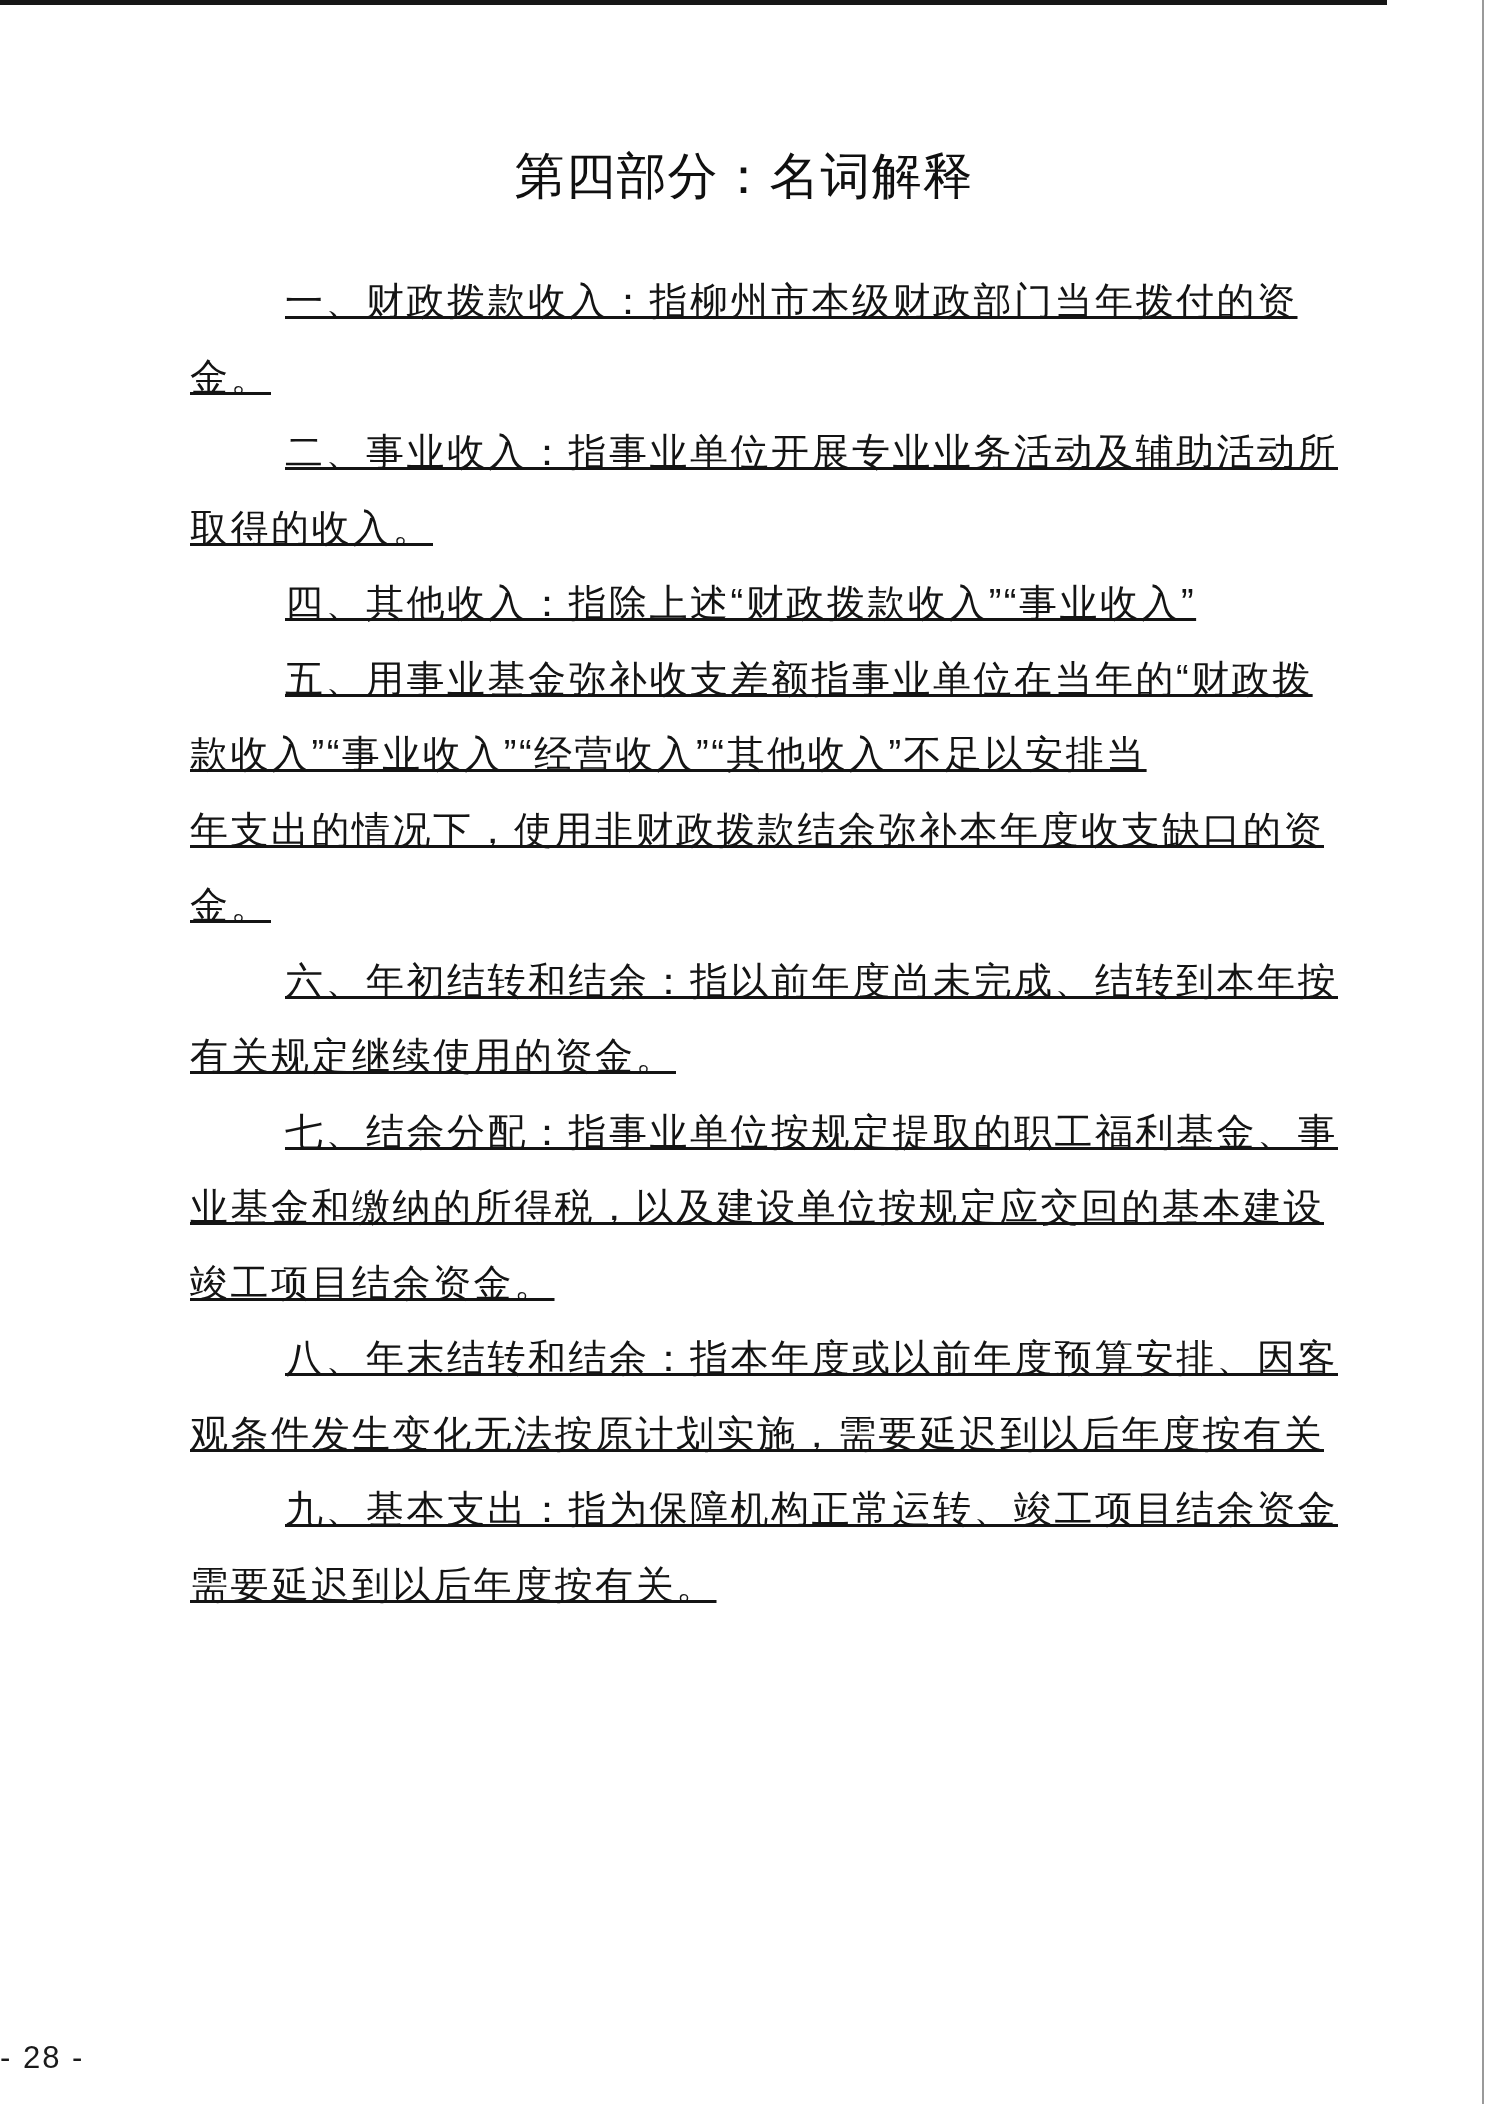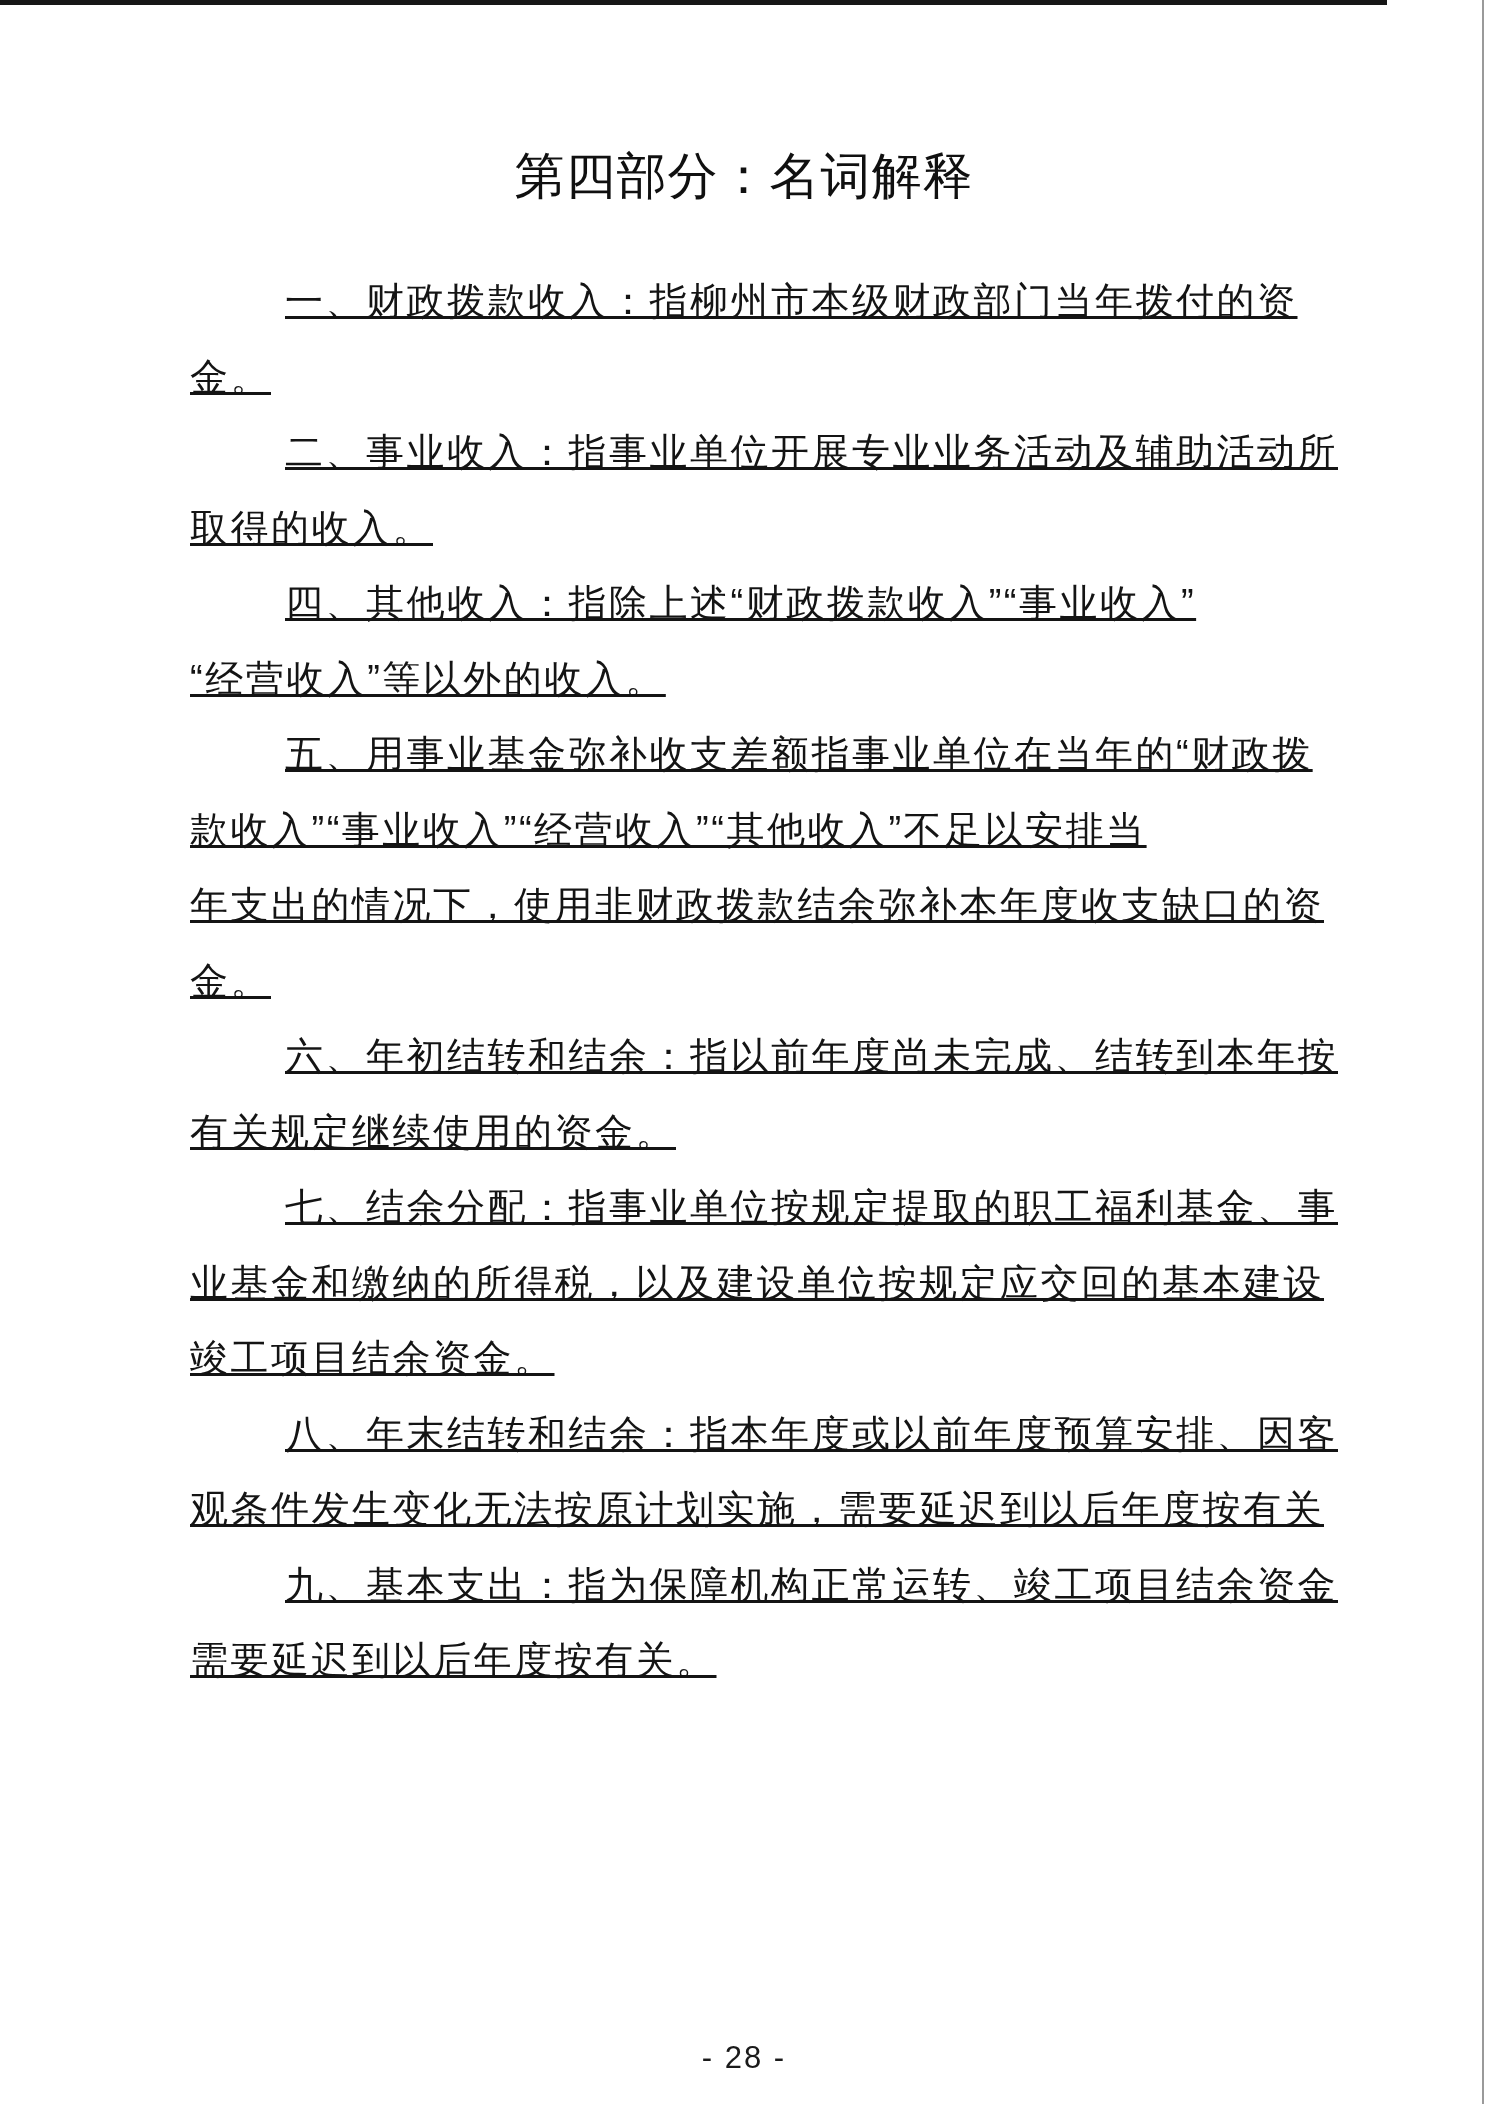--- a/index.html
+++ b/index.html
@@ -50,21 +50,21 @@
     font-size: 38px;
     letter-spacing: 2.5px;
     white-space: nowrap;
     color: #141414;
   }
   .line.first { text-indent: 95px; }
   .page-footer {
     position: absolute;
     top: 2038px; left: 0;
     width: 100%;
-    text-align: center;
+    text-align: left;
     font-size: 31px;
     line-height: 40px;
     letter-spacing: 2px;
     color: #1a1a1a;
   }
 </style>
 </head>
 <body>
 
 <div class="page">
@@ -82,21 +82,20 @@
     </div>
 
     <div class="para">
       <div class="line first">二、事业收入：指事业单位开展专业业务活动及辅助活动所</div>
       <div class="line">取得的收入。</div>
     </div>
 
 
     <div class="para">
       <div class="line first">四、其他收入：指除上述“财政拨款收入”“事业收入”</div>
-      <div class="line">“经营收入”等以外的收入。</div>
     </div>
 
     <div class="para">
       <div class="line first">五、用事业基金弥补收支差额指事业单位在当年的“财政拨</div>
       <div class="line">款收入”“事业收入”“经营收入”“其他收入”不足以安排当</div>
       <div class="line">年支出的情况下，使用非财政拨款结余弥补本年度收支缺口的资</div>
       <div class="line">金。</div>
     </div>
 
     <div class="para">

